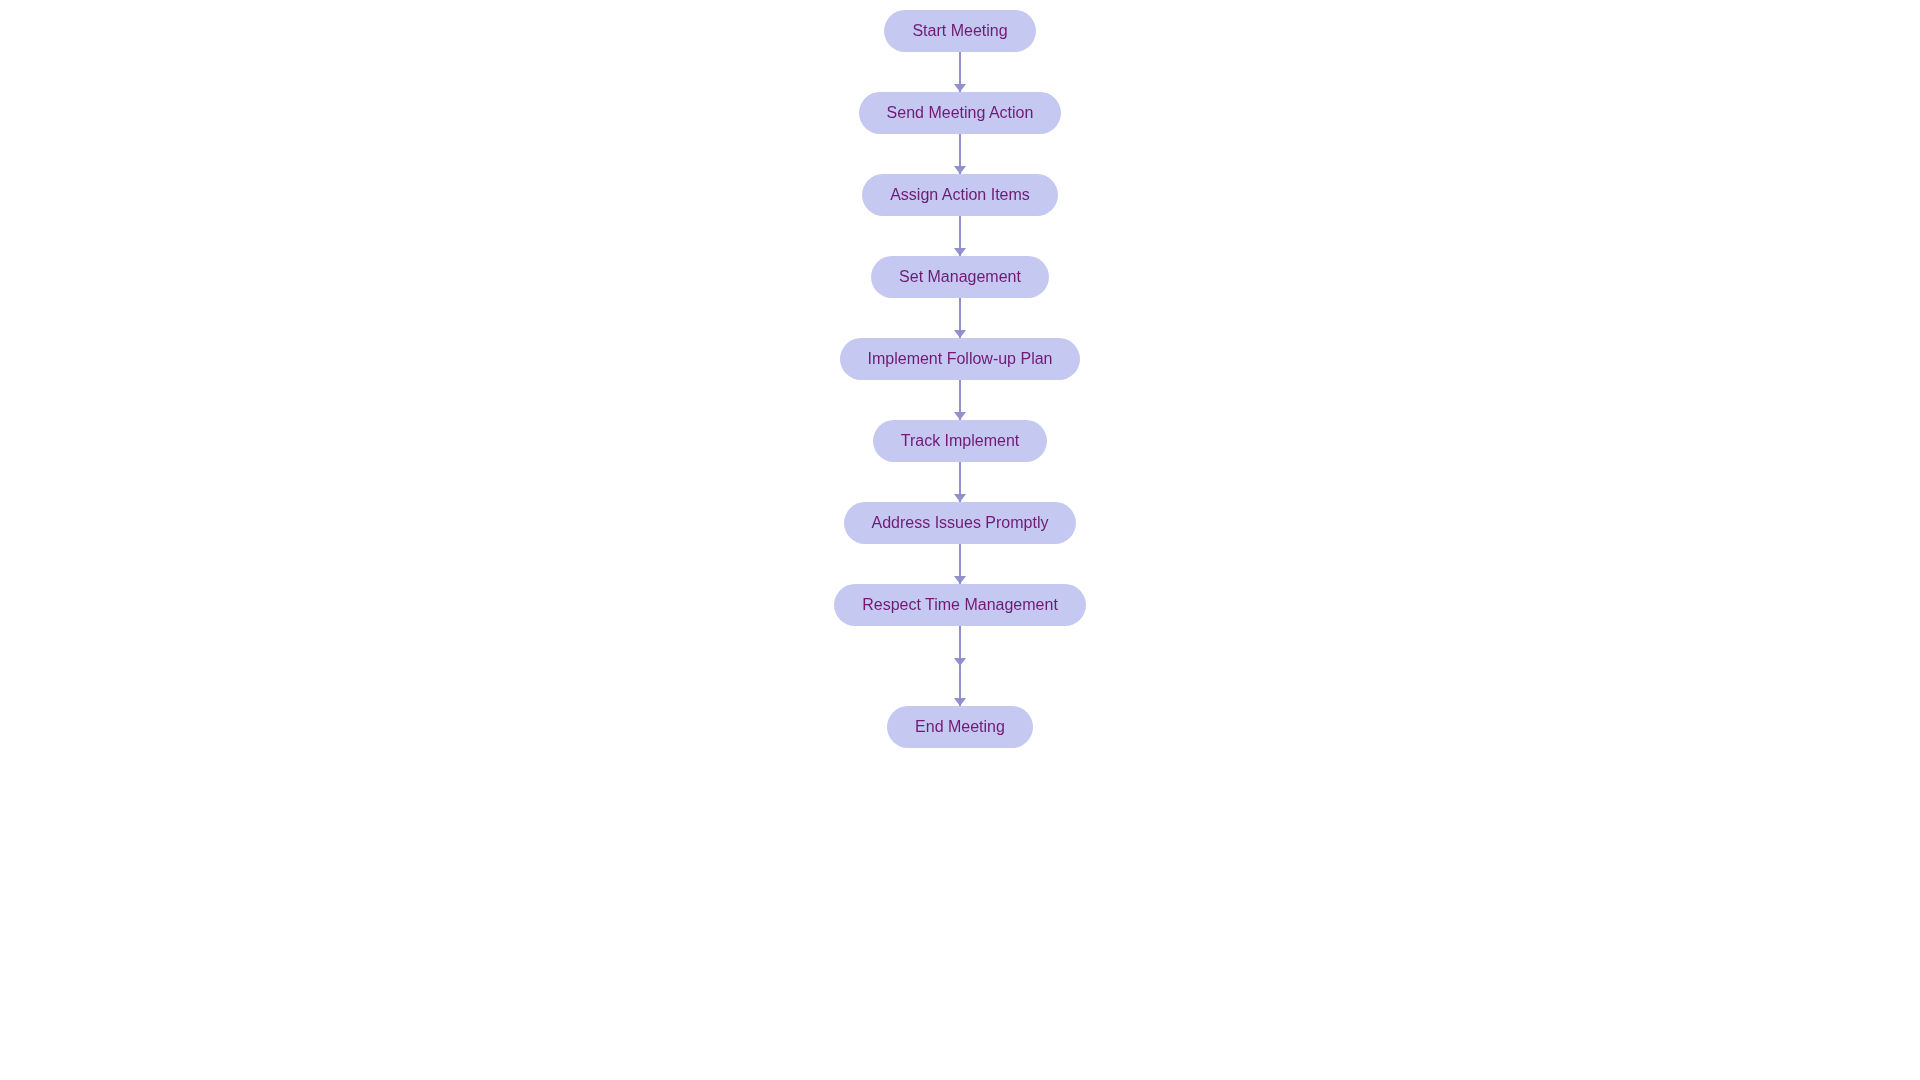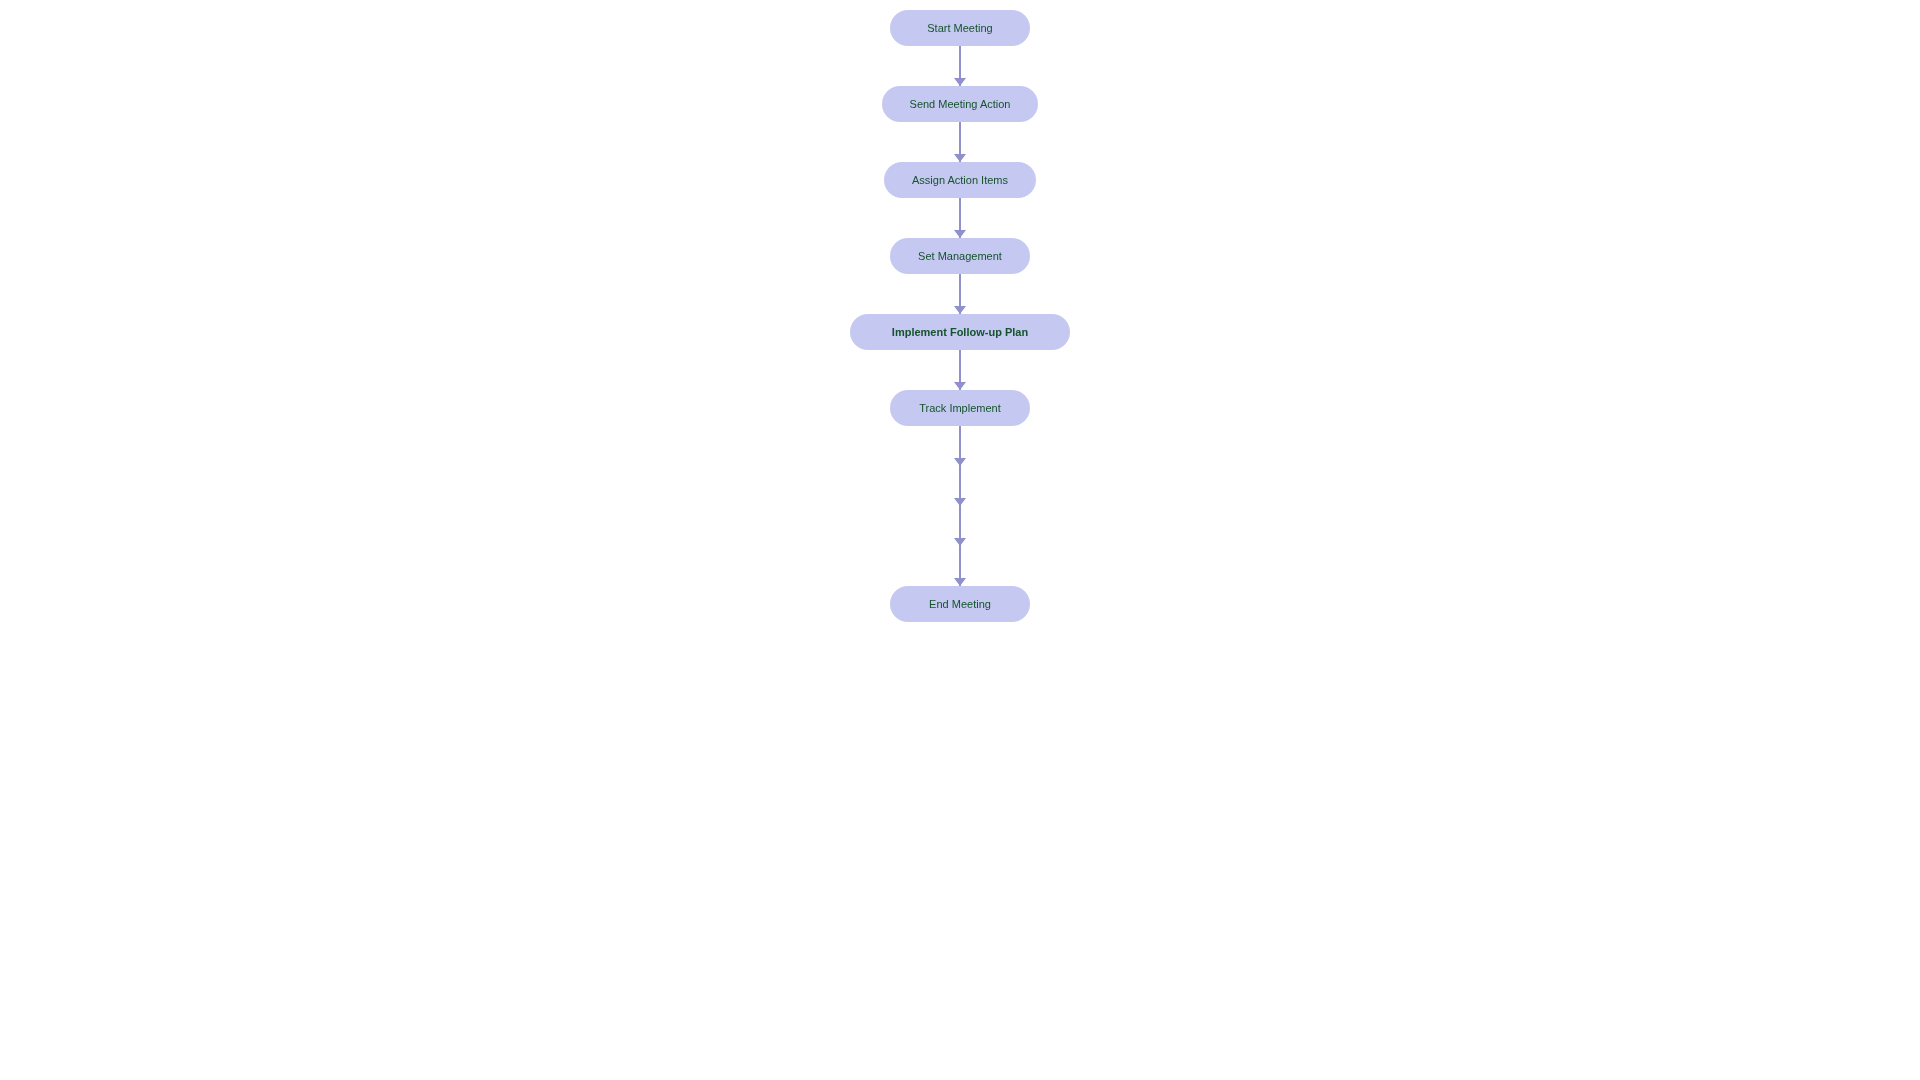--- a/index.html
+++ b/index.html
@@ -21,31 +21,30 @@
       flex-direction: column;
       align-items: center;
       width: 100%;
       padding-top: 10px;
     }
 
     .flow-node {
       background: #c5c8f0;
       border-radius: 25px;
       padding: 12px 28px;
-      color: #14532d;
-      font-size: 11px;
+      color: #701a75;
+      font-size: 16px;
       font-weight: 400;
       text-align: center;
       white-space: nowrap;
       min-width: 140px;
     }
 
     .flow-node.wide {
       min-width: 220px;
-      font-weight: bold;
     }
 
     .flow-arrow {
       width: 2px;
       height: 40px;
       background: #9090cc;
       position: relative;
       display: flex;
       flex-direction: column;
       align-items: center;
@@ -71,17 +70,19 @@
     <div class="flow-node">Send Meeting Action</div>
     <div class="flow-arrow"></div>
     <div class="flow-node">Assign Action Items</div>
     <div class="flow-arrow"></div>
     <div class="flow-node">Set Management</div>
     <div class="flow-arrow"></div>
     <div class="flow-node wide">Implement Follow-up Plan</div>
     <div class="flow-arrow"></div>
     <div class="flow-node">Track Implement</div>
     <div class="flow-arrow"></div>
+    <div class="flow-node wide">Address Issues Promptly</div>
     <div class="flow-arrow"></div>
+    <div class="flow-node wide">Respect Time Management</div>
     <div class="flow-arrow"></div>
     <div class="flow-arrow"></div>
     <div class="flow-node">End Meeting</div>
   </div>
 
 </body></html>

